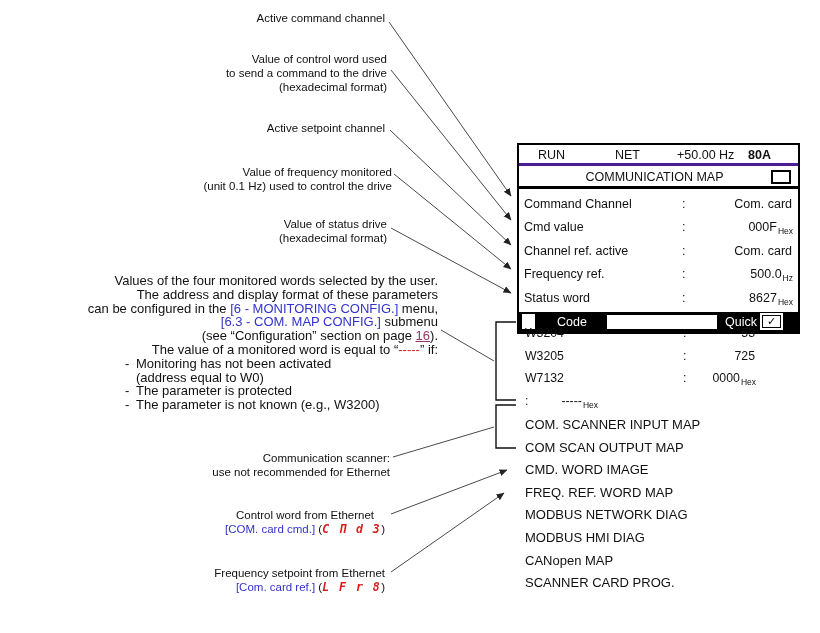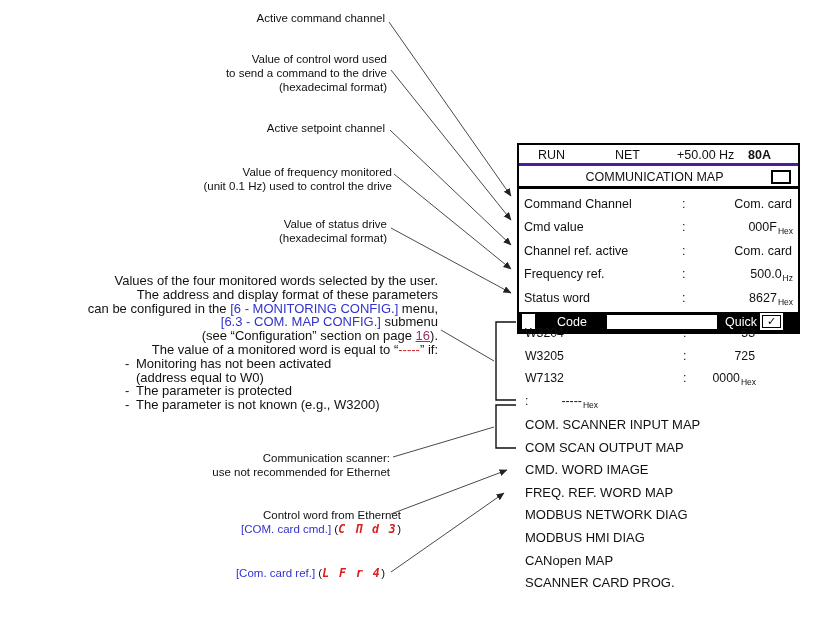--- a/index.html
+++ b/index.html
@@ -137,27 +137,28 @@
           </div>
       </div>
     </div>
   </div>
 
   <div class="callout" style="right:430px; top:451px;">
     <div>Communication scanner:</div>
     <div>use not recommended for Ethernet</div>
   </div>
 
-  <div class="callout" style="right:419px; top:508px;">
+  <div class="callout" style="right:435px; top:508px;text-align:center;">
     <div>Control word from Ethernet</div>
     <div><span class="blue">[COM. card cmd.]</span><span> (</span><span class="seg">C Π d 3</span><span>)</span></div>
   </div>
 
   <div class="callout" style="right:435px; top:566px;">
-    <div><span class="blue">[Com. card ref.]</span><span> (</span><span class="seg">L F r 4</span><span>)</span></div>
+    <div>Frequency setpoint from Ethernet</div>
+    <div><span class="blue">[Com. card ref.]</span><span> (</span><span class="seg">L F r 8</span><span>)</span></div>
   </div>
 
   <div class="panel">
     <div class="statusrow">
       <span class="s-run">RUN</span>
       <span class="s-net">NET</span>
       <span class="s-freq">+50.00 Hz</span>
       <span class="s-amp">80A</span>
     </div>
     <div class="titlerow">

